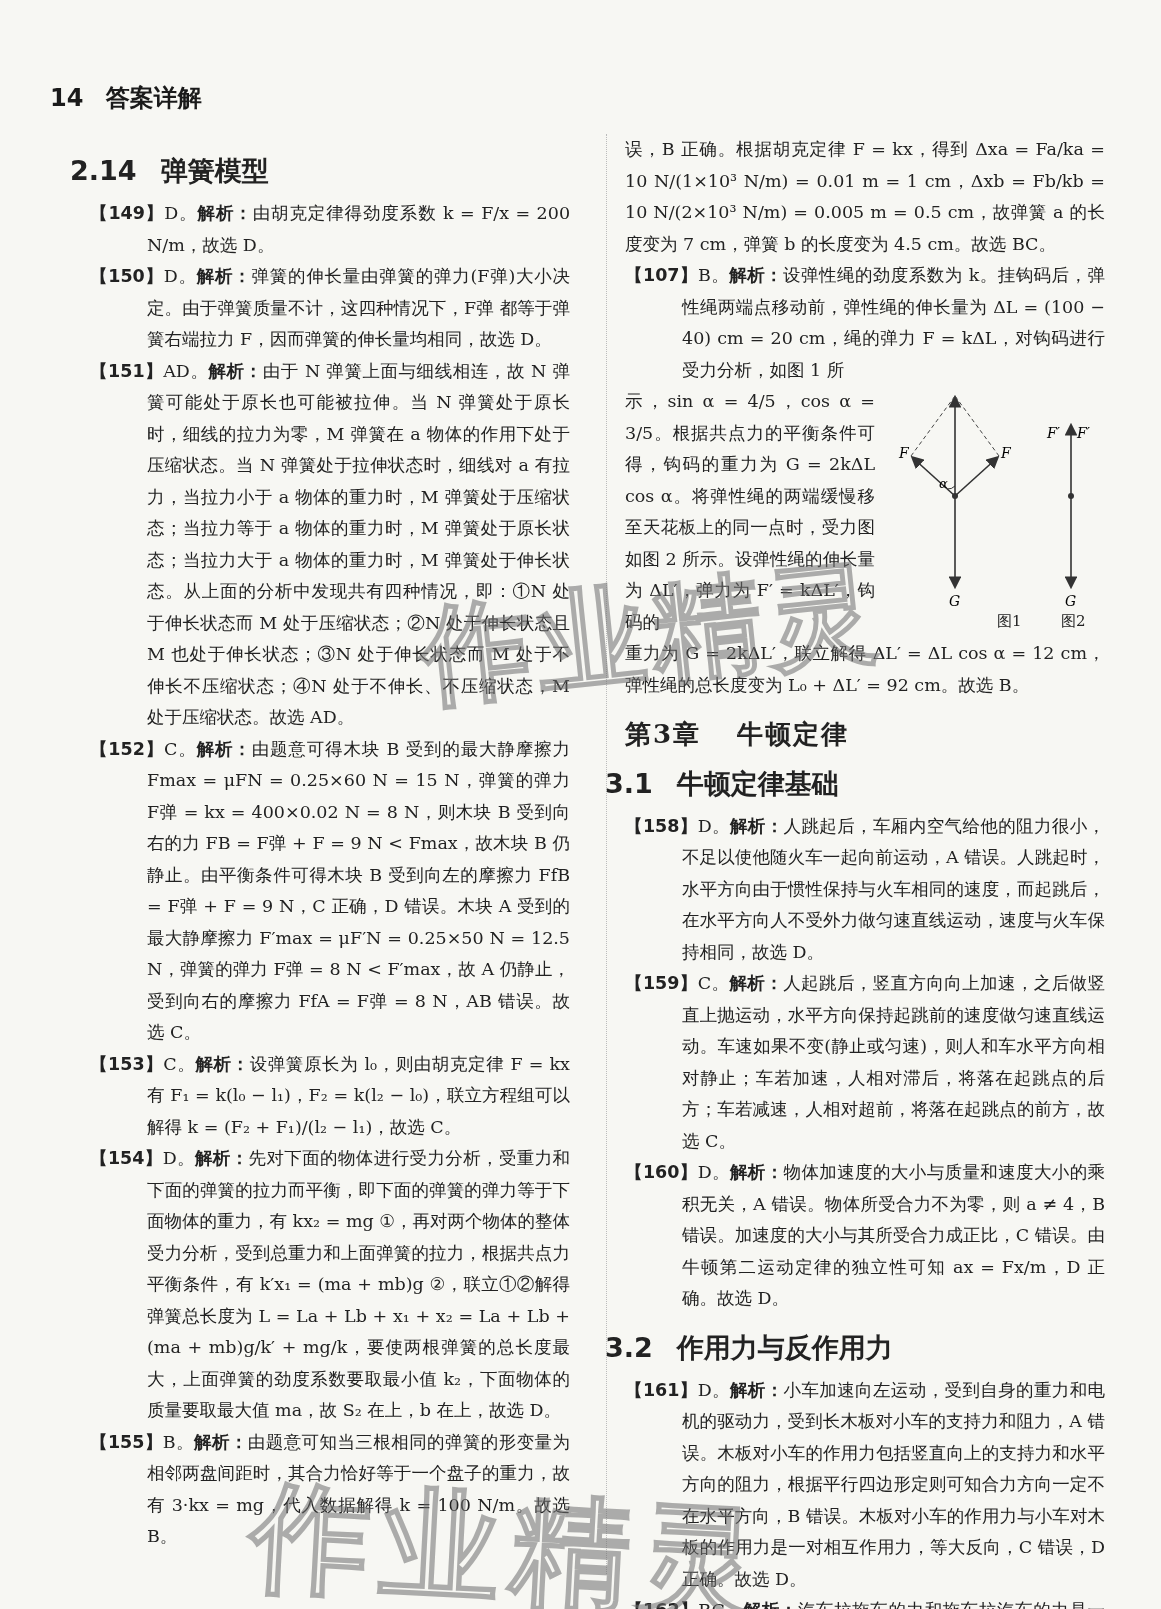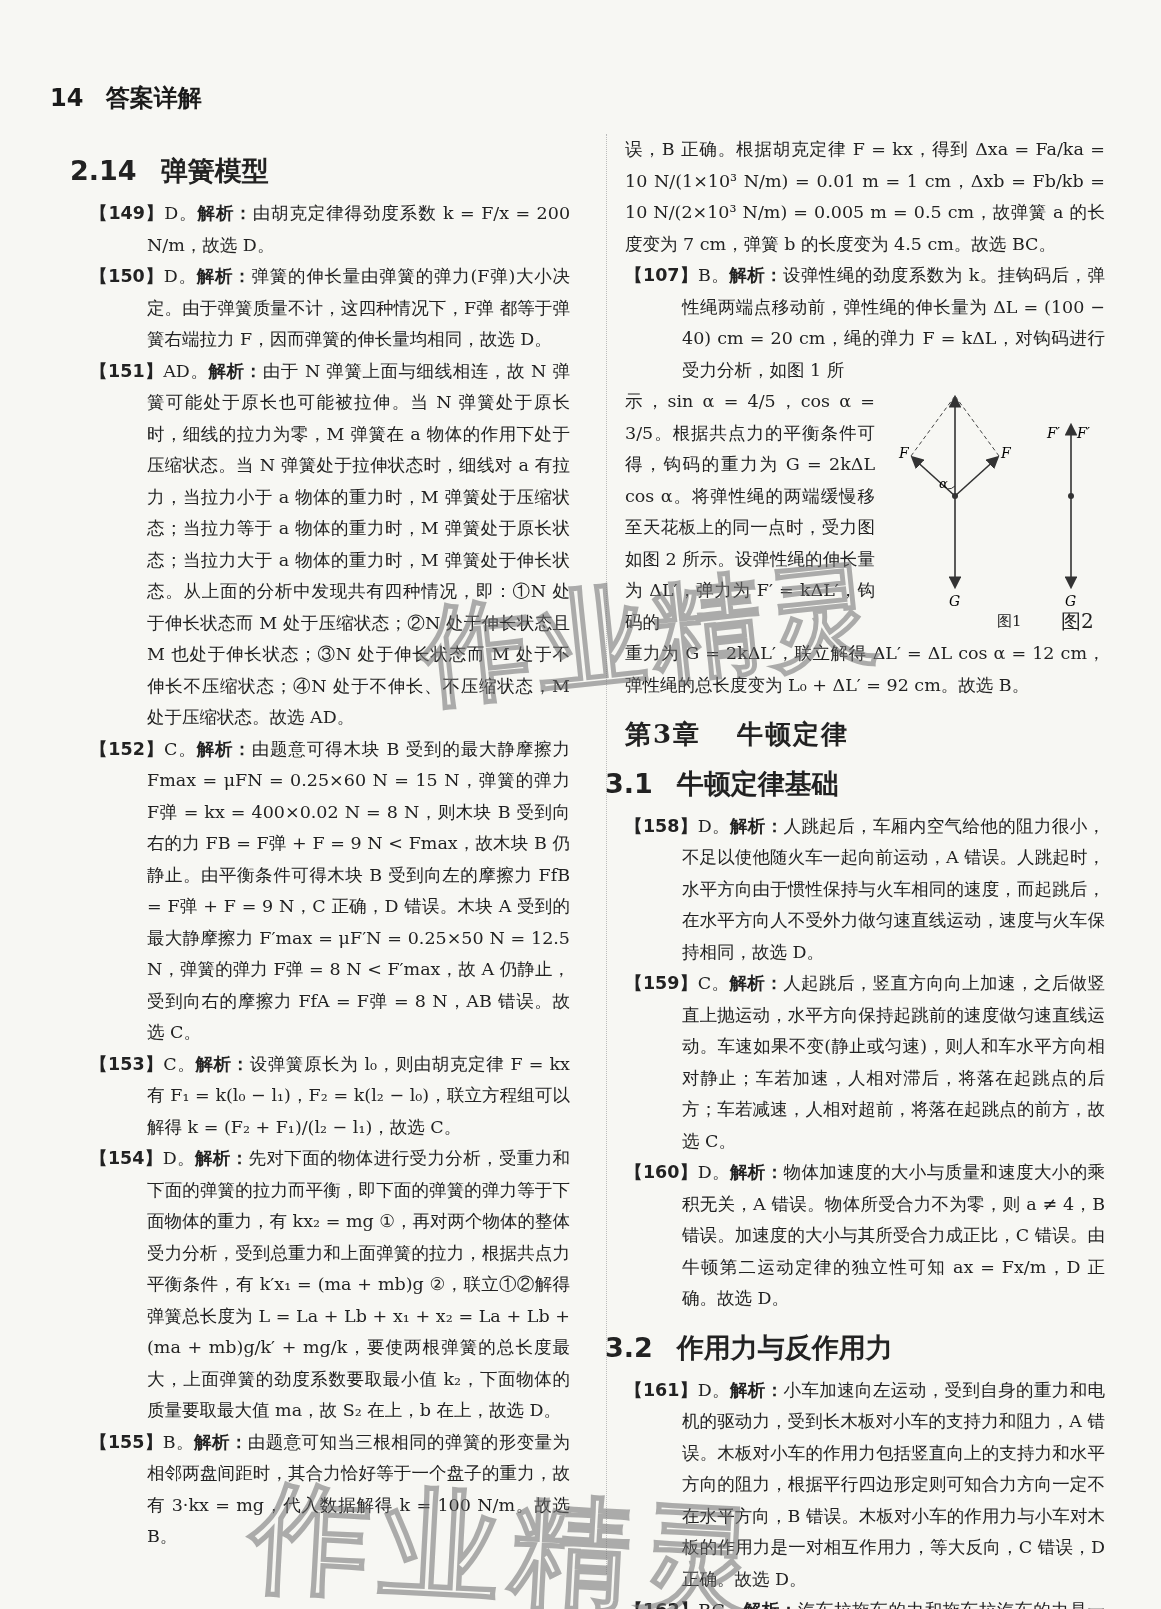--- a/index.html
+++ b/index.html
@@ -85,21 +85,21 @@
       <g>
         <line x1="176" y1="110" x2="176" y2="40" stroke="#333" stroke-width="1.6" marker-end="url(#ah)"></line>
         <line x1="176" y1="110" x2="176" y2="200" stroke="#333" stroke-width="1.6" marker-end="url(#ah)"></line>
         <circle cx="176" cy="110" r="3" fill="#333"></circle>
         <text x="152" y="52" font-style="italic" font-size="14" font-family="DejaVu Serif, serif">F′</text>
         <text x="182" y="52" font-style="italic" font-size="14" font-family="DejaVu Serif, serif">F′</text>
         <text x="170" y="220" font-style="italic" font-size="14" font-family="DejaVu Serif, serif">G</text>
       </g>
     </svg>
     <div style="position:absolute;left:330px;top:226px;font-size:15px;line-height:18px;margin-left:42px;">图1</div>
-    <div style="position:absolute;left:436px;top:226px;font-size:20px;line-height:18px;">图2</div>
+    <div style="position:absolute;left:436px;top:226px;font-size:15px;line-height:18px;">图2</div>
   </div>
   <p>重力为 G = 2kΔL′，联立解得 ΔL′ = ΔL cos α = 12 cm，弹性绳的总长度变为 L₀ + ΔL′ = 92 cm。故选 B。</p>
 
   <div class="chap">
     <span class="cn">第3章</span><span>牛顿定律</span>
   </div>
 
   <div class="sec">
     <span class="sn">3.1</span><span>牛顿定律基础</span>
   </div>

